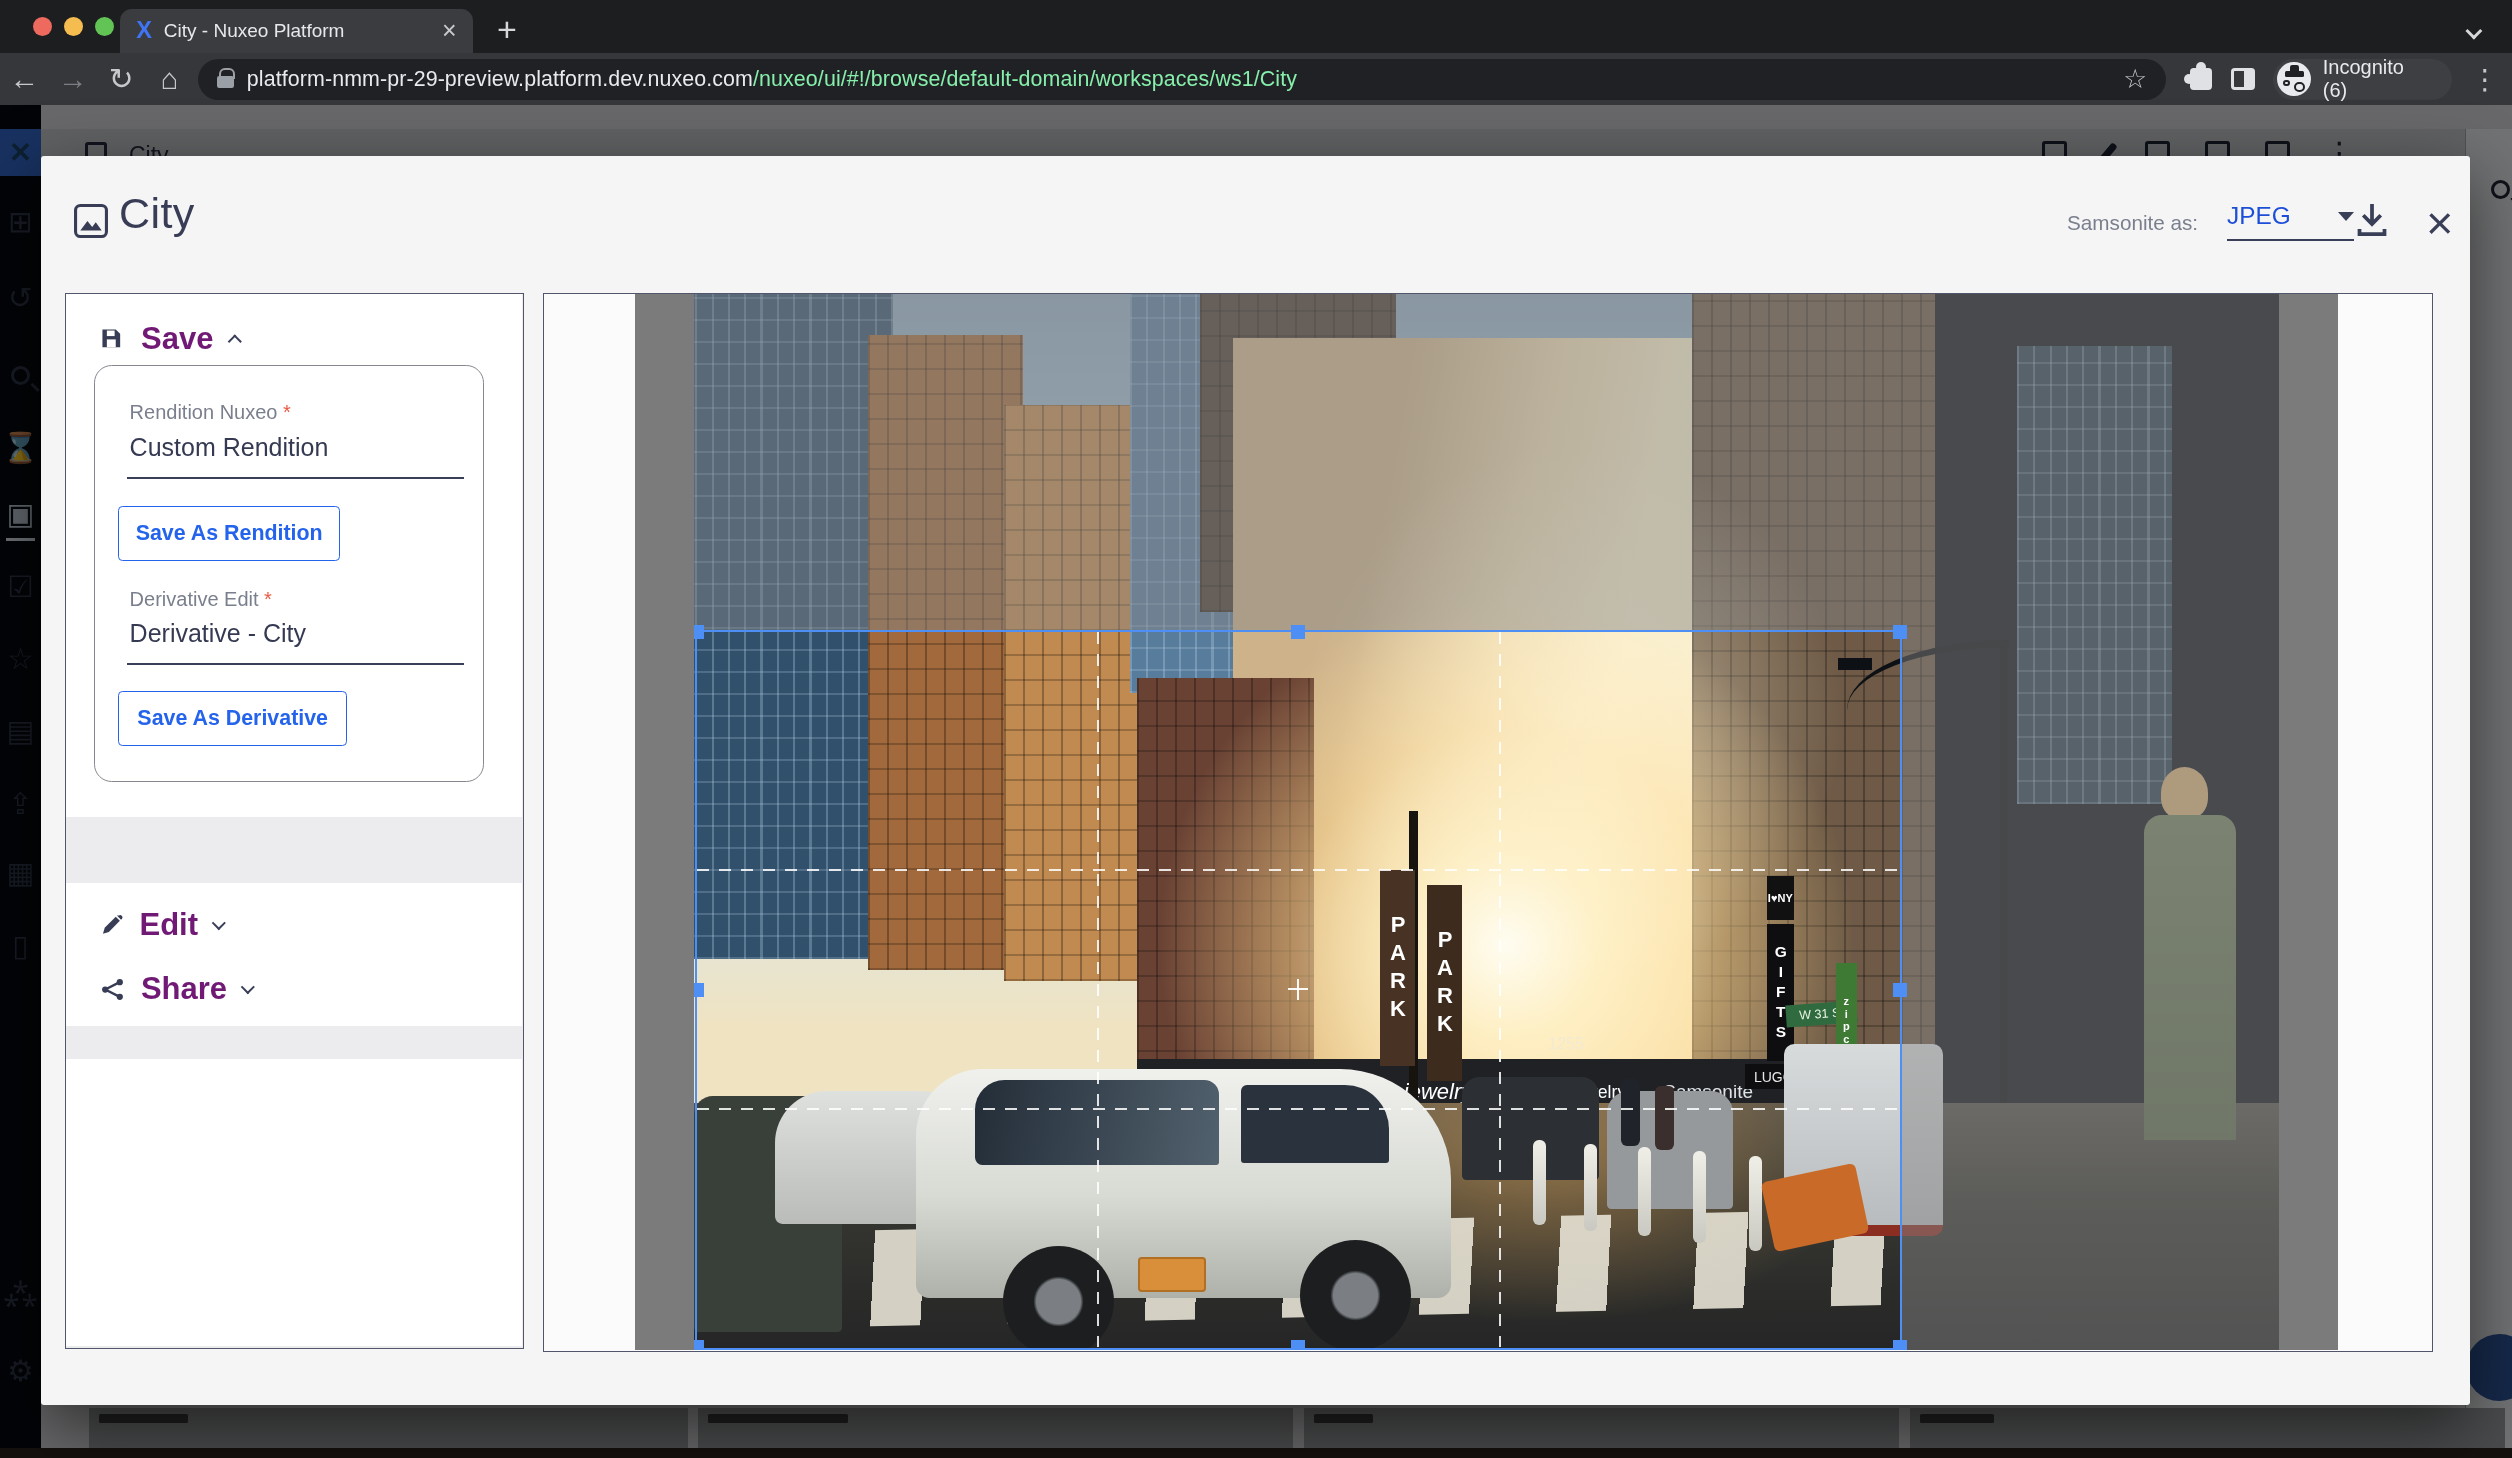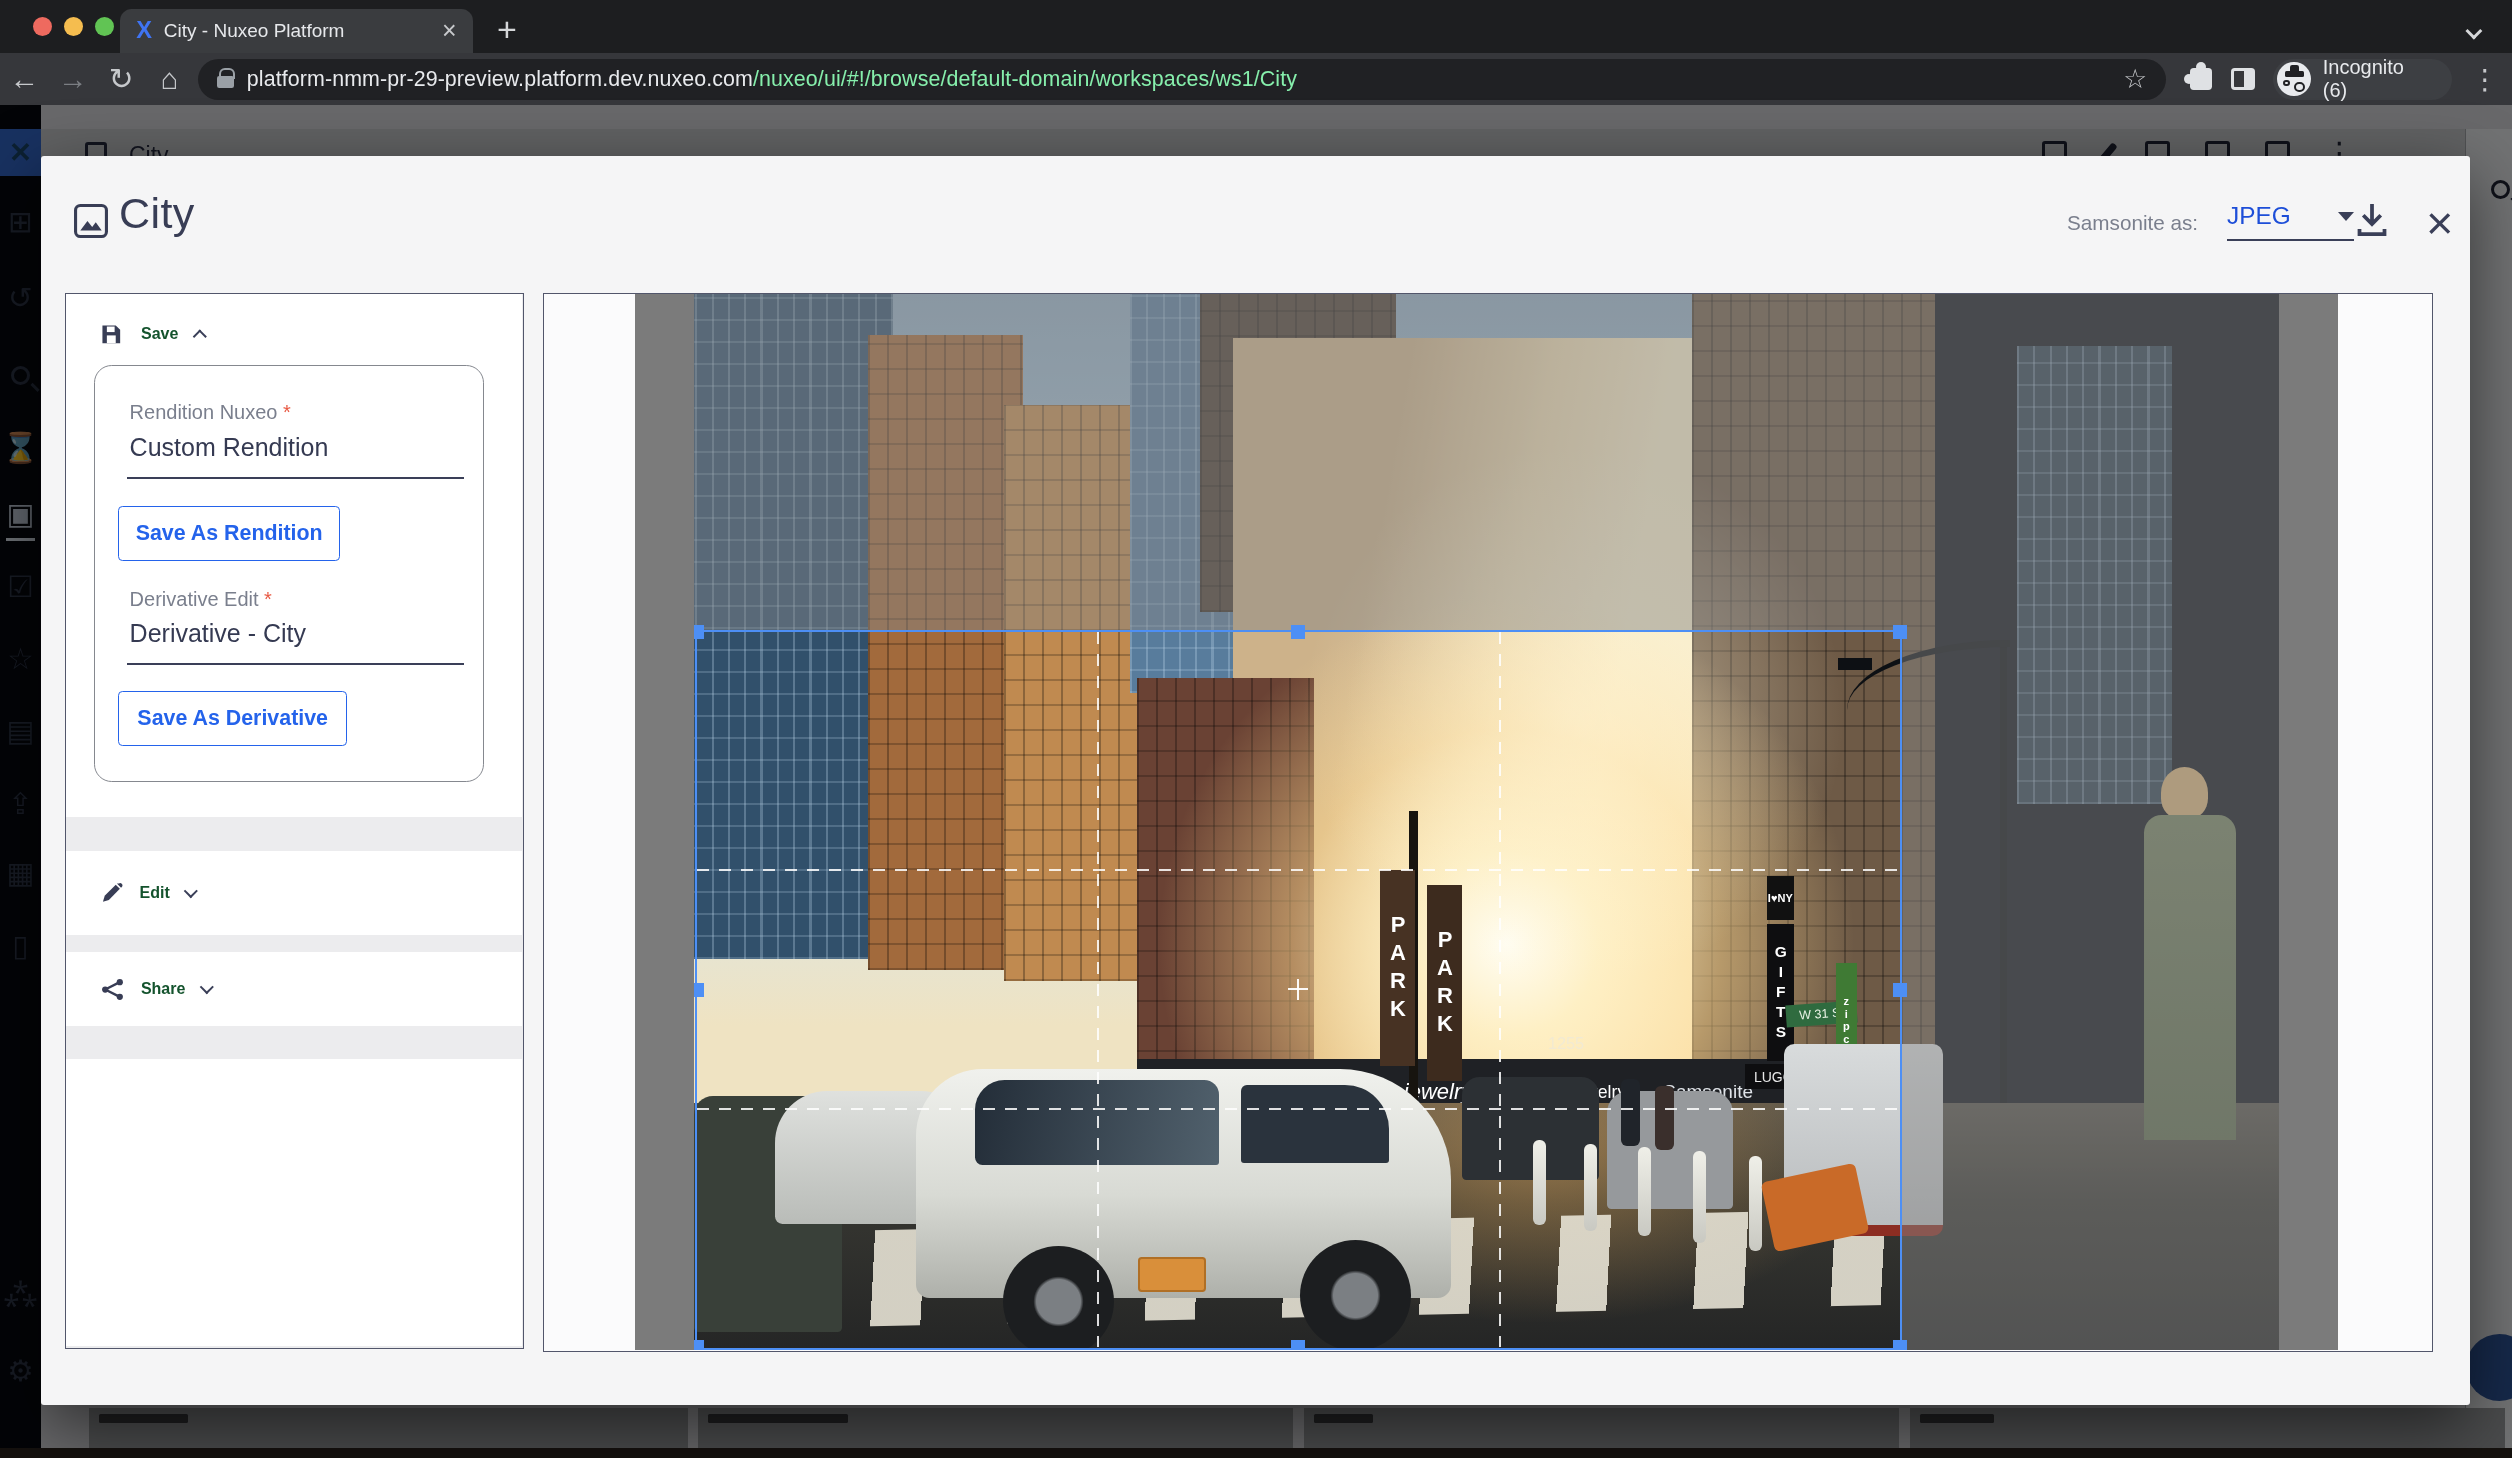--- a/index.html
+++ b/index.html
@@ -81,21 +81,21 @@
   .dlabel{left:2026px;top:55px;font-size:20.7px;color:#7a7f8d}
   .dselect{left:2186px;top:46px;width:127px;border-bottom:2.2px solid #3a3f58;padding-bottom:8.9px;
            display:flex;align-items:center;justify-content:space-between}
   .dselect span{font-size:24.4px;color:#1d4ed8;font-weight:500}
   .caret{width:0;height:0;border-left:8.1px solid transparent;border-right:8.1px solid transparent;border-top:9.6px solid #3a3f58}
   .mclose{left:2385px;top:43px;font-size:47px;color:#3a3f58;font-weight:300;line-height:1}
 
   .panel{left:23.6px;top:137px;width:459px;height:1056px;background:#ececee;border:1.5px solid #52566b}
   .psec{left:0;width:456px;background:#fff}
   .secrow{display:flex;align-items:center;gap:16.3px;padding:0 34px;height:100%}
-  .seclabel{font-size:16px;font-weight:bold;color:#14532d}
+  .seclabel{font-size:31px;font-weight:bold;color:#701a75}
   .card{left:28px;top:71px;width:390px;height:417px;border:1.8px solid #85888f;border-radius:17.7px;background:#fff}
   .flabel{font-size:20px;color:#7a7f8d}
   .req{color:#e85a45}
   .fvalue{font-size:25px;color:#353a52}
   .fline{height:2.2px;background:#3a3f58}
   .bluebtn{border:1.8px solid #2463eb;border-radius:4.4px;background:#fff;color:#2463eb;
            font-weight:bold;font-size:21.4px;display:flex;align-items:center;justify-content:center}
 
   .viewer{left:502px;top:137px;width:1890px;height:1059px;background:#fbfbfc;border:1.5px solid #52566b}
   .stage{left:91px;top:0;width:1703px;height:1056px;background:#7b7b7b}
@@ -263,21 +263,21 @@
           <div class="abs flabel" style="left:35px;top:222px">
             <span>Derivative Edit</span>
             <span class="req">*</span>
           </div>
           <div class="abs fvalue" style="left:35px;top:253px">Derivative - City</div>
           <div class="abs fline" style="left:32.5px;top:297px;width:337px"></div>
           <div class="abs bluebtn" style="left:23.6px;top:325px;width:229px;height:55px">Save As Derivative</div>
         </div>
       </div>
 
-      <div class="abs psec" style="top:557px;height:84px">
+      <div class="abs psec" style="top:589px;height:84px">
         <div class="secrow">
           <svg width="23.6" height="23.6" viewBox="0 0 24 24">
               <path d="M3 21l1.8-6L16 3.8 20.2 8 9 19.2z" fill="#383d55"></path>
               <path d="M17.2 2.6l4.2 4.2 1-1a2.3 2.3 0 00-3.2-3.2z" fill="#383d55"></path>
             </svg>
           <span class="seclabel">Edit</span>
           <span class="chev down navy" style="margin-top:-4.4px"></span>
         </div>
       </div>
 

